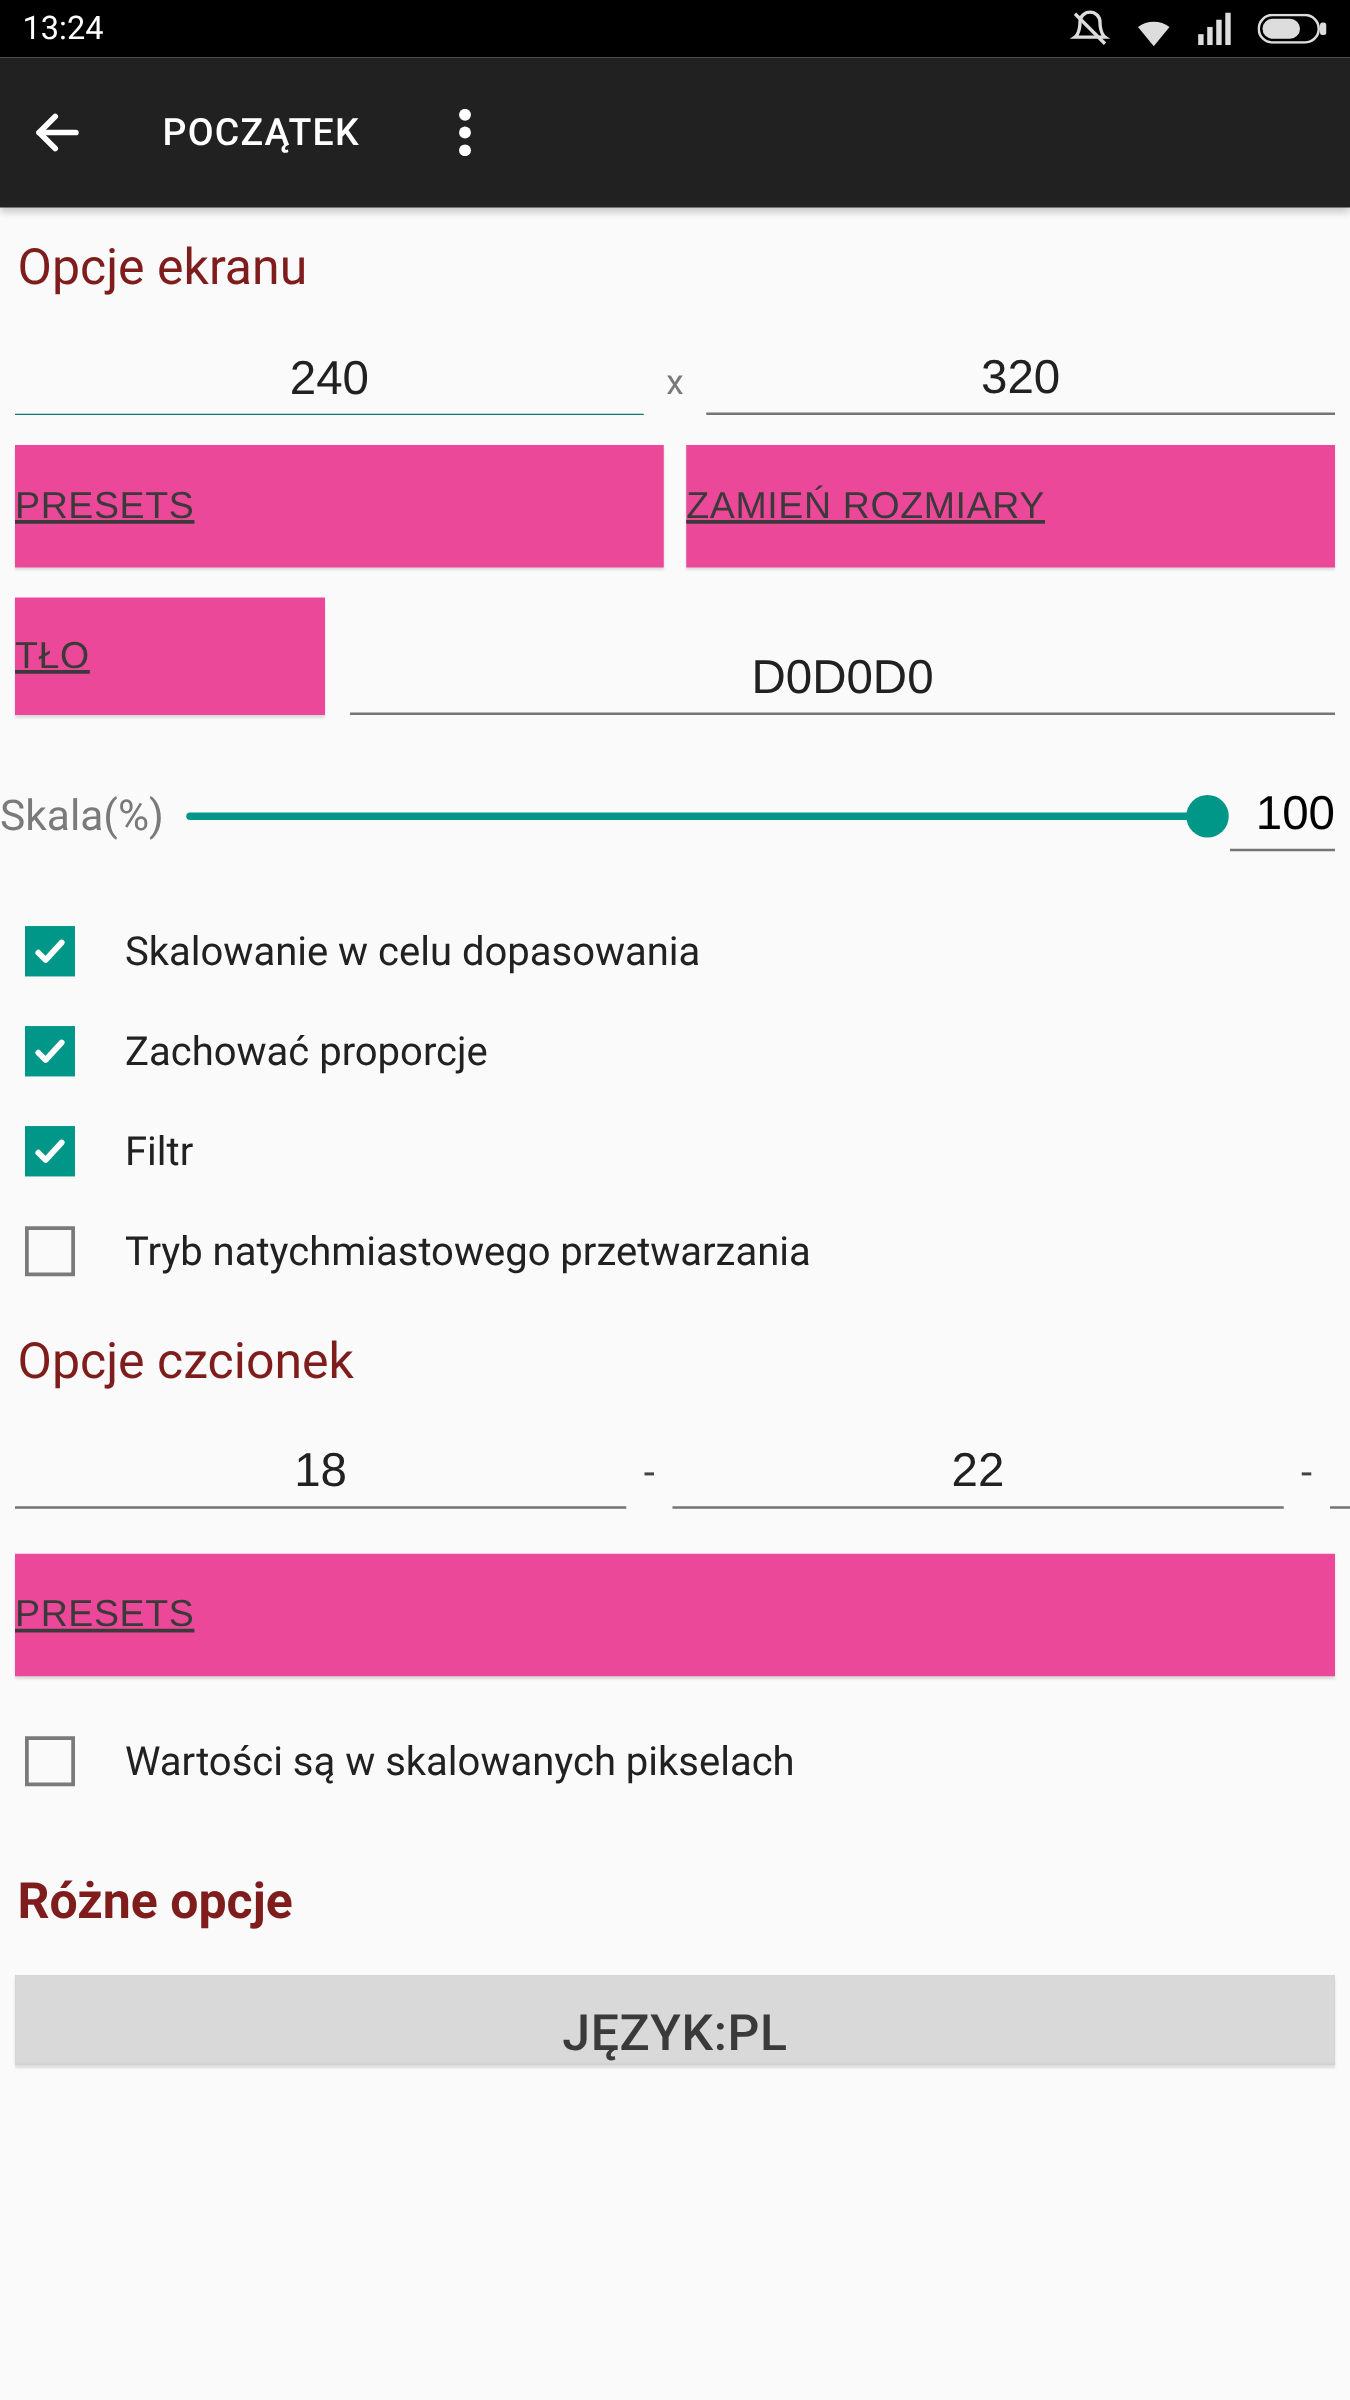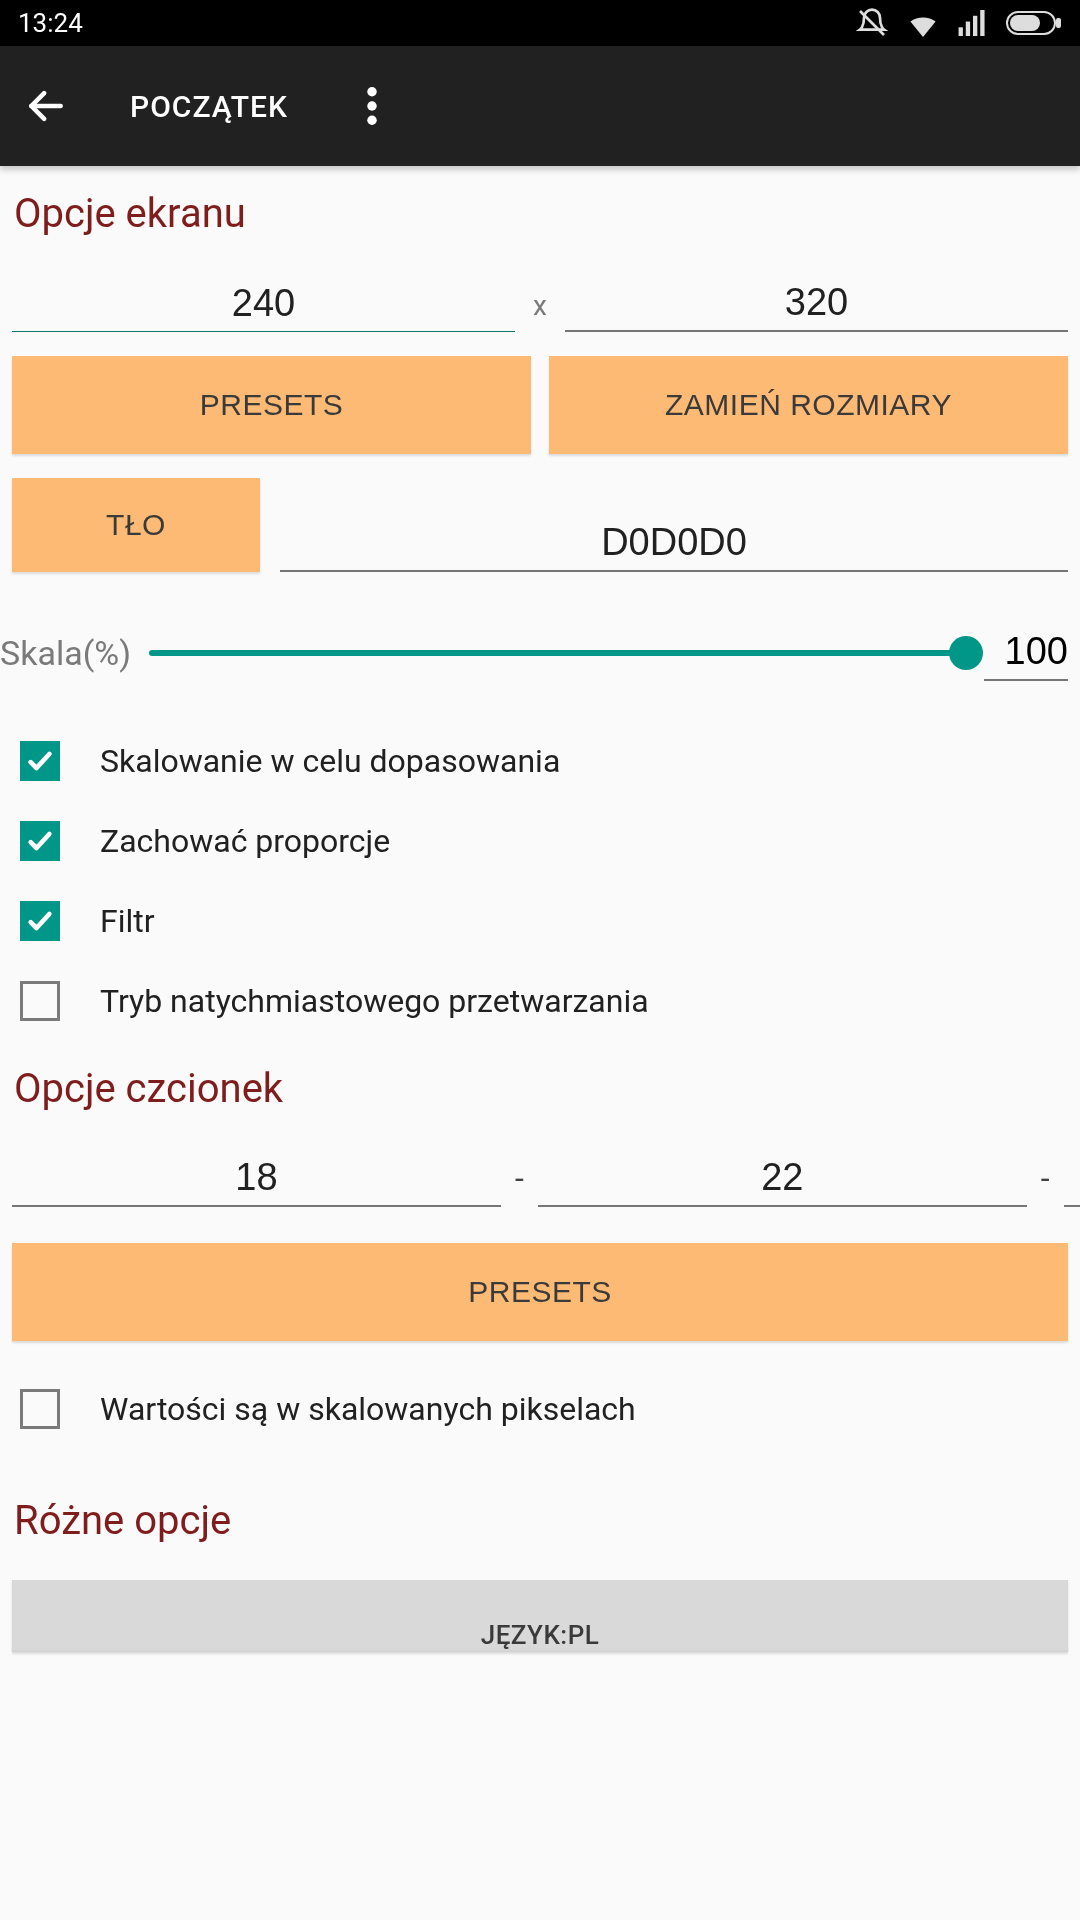--- a/index.html
+++ b/index.html
@@ -47,56 +47,57 @@
     font-size: 38px;
     padding: 10px 0 6px 0;
     color: #212121;
     outline: none;
   }
   .underline-teal { border-bottom: 1px solid #0f766e; }
   .underline-grey { border-bottom: 2px solid #757575; }
   .x-sep { font-size: 28px; color: #7a7a7a; padding: 0 14px 10px 14px; }
   .hy-sep { font-size: 32px; color: #424242; padding: 0 10px 10px 10px; }
   .btn {
-    background: #fdba74;
+    background: #ec4899;
     color: #3a3a3a;
     font-size: 30px;
     font-weight: 500;
     letter-spacing: .5px;
-    text-align: center;
+    text-align: left;
     padding: 32px 0;
     border: none;
     cursor: pointer;
     box-shadow: 0 2px 2px rgba(0,0,0,.12);
+    text-decoration: underline;
   }
   .btn-small { padding: 30px 0; }
   .slider-row { display:flex; align-items:center; gap: 18px; margin: 52px 0 40px 0; }
   .slider-label { font-size: 34px; color: #7a7a7a; margin-left: -12px; }
   .slider-track { flex:1; height: 6px; background: #009688; border-radius: 3px; position:relative; cursor:pointer; }
   .slider-thumb { position:absolute; right: 0; top:50%; width:34px; height:34px; border-radius:50%; background:#009688; transform:translate(50%,-50%); }
   .slider-val { width: 84px; text-align:right; font-size: 38px; border:none; border-bottom: 2px solid #757575; background:transparent; padding: 6px 0; }
   .check-row { display:flex; align-items:center; gap: 40px; padding: 20px 8px; cursor:pointer;text-align:right; }
   .checkbox {
     width: 40px; height: 40px; border: 3px solid #7a7a7a; display:flex; align-items:center; justify-content:center; flex-shrink:0;
   }
   .checkbox.checked { background: #009688; border-color: #009688; }
   .checkbox.checked svg { display:block; }
   .checkbox svg { display:none; }
   .check-label { font-size: 32px; color: #212121; }
   .mt-gap-lg { margin-top: 24px; }
   .mt-gap-sm { margin-top: 14px; }
   .font-btn-wide { margin: 36px 0 14px 0; }
-  .pad-bottom-cut { margin-top: 48px; }
+  .pad-bottom-cut { margin-top: 48px; font-weight: bold; }
   .lang-btn {
     margin-top: 36px;
     background: #d9d9d9;
     text-align:center;
     height: 72px;
     display:flex; align-items:flex-end; justify-content:center;
-    color:#3a3a3a; font-size:26px; font-weight:500; letter-spacing:.5px;
+    color:#3a3a3a; font-size:40px; font-weight:500; letter-spacing:.5px;
     padding-bottom: 2px;
     box-shadow: 0 -1px 2px rgba(0,0,0,.05) inset, 0 2px 2px rgba(0,0,0,.12);
   }
 </style>
 </head>
 <body>
 
 <div class="statusbar">
   <span>13:24</span>
   <div class="status-right">

